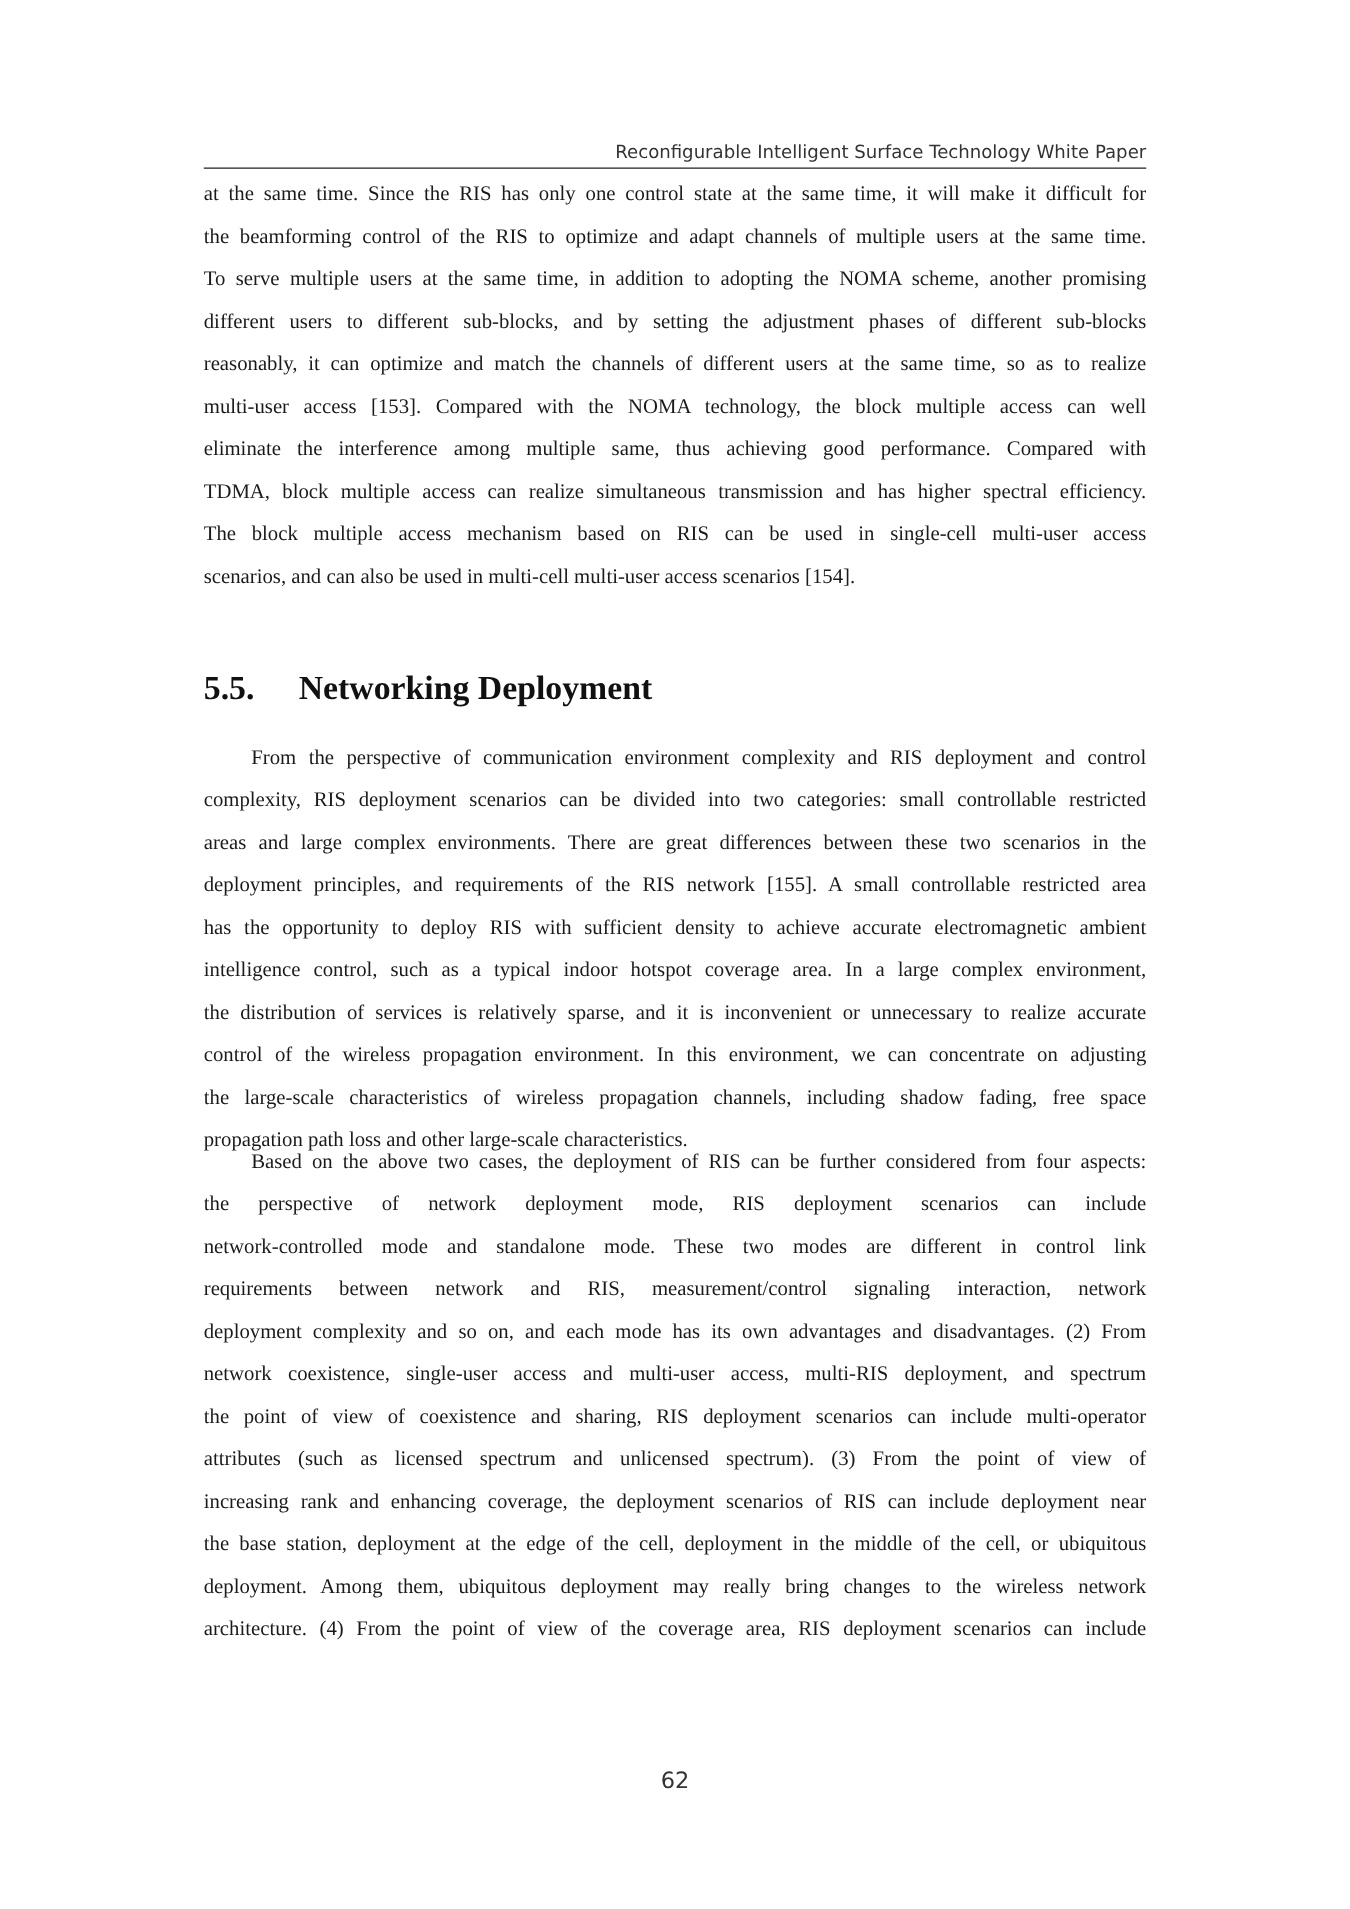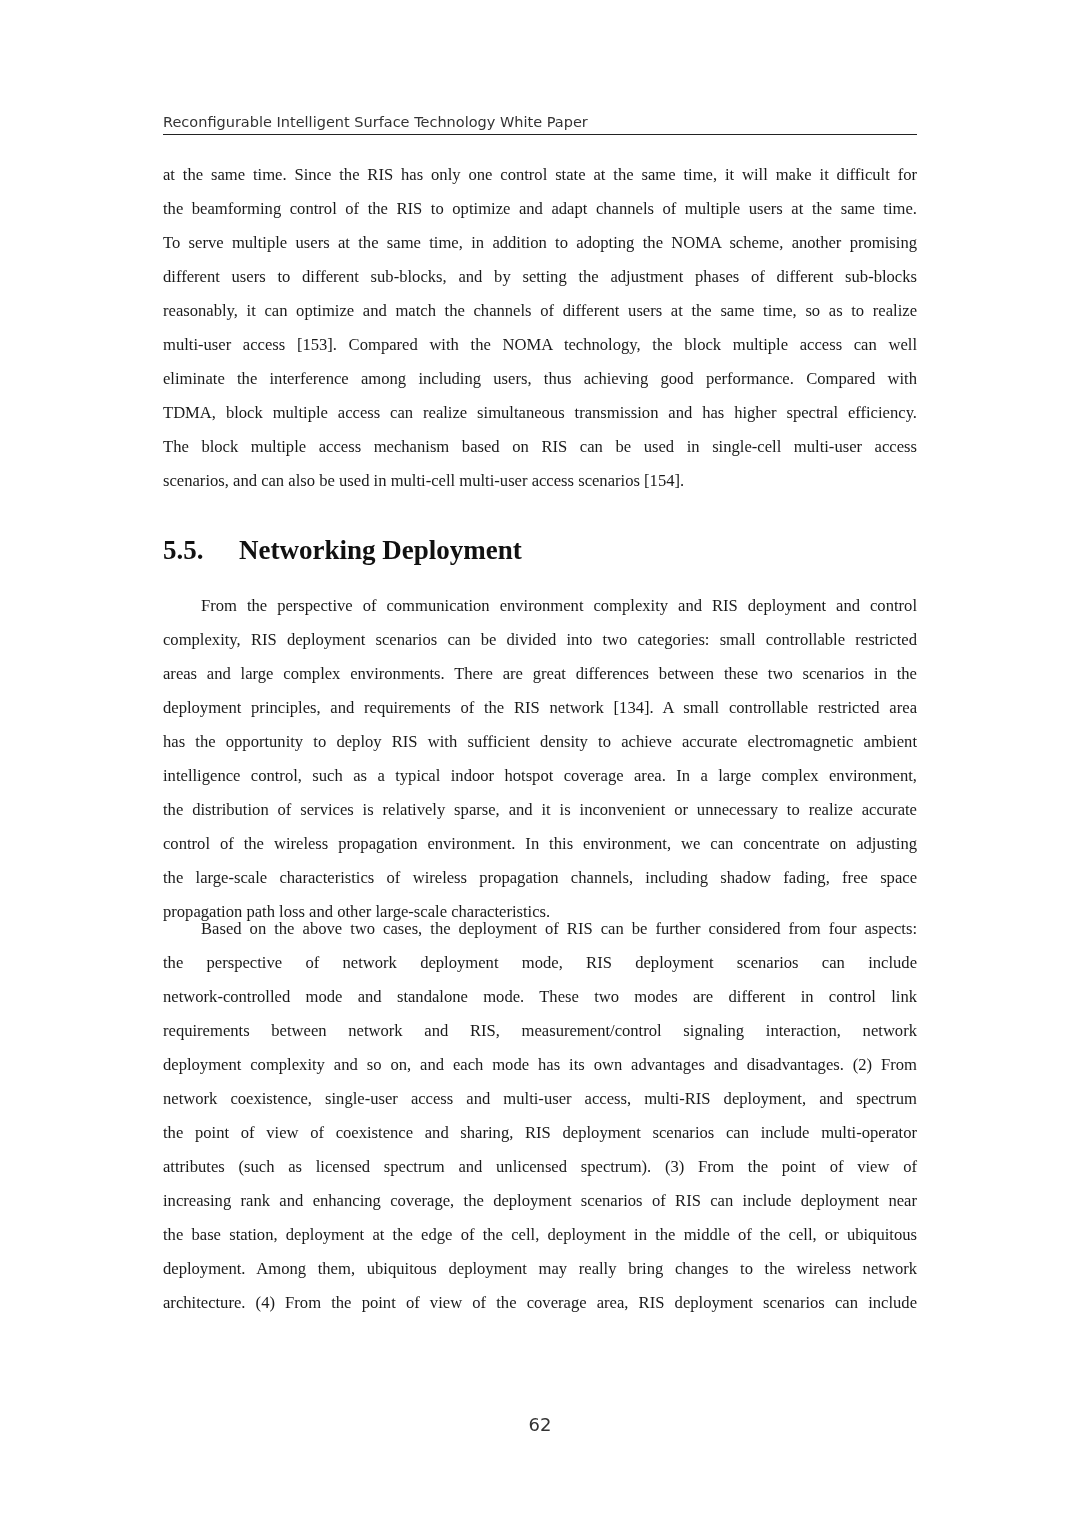--- a/index.html
+++ b/index.html
@@ -13,21 +13,21 @@
       position: relative;
       overflow: hidden;
       color: #1a1a1a;
     }
     .page-header {
       position: absolute;
       left: 163px;
       top: 110px;
       width: 754px;
       height: 26px;
-      text-align: left;
+      text-align: right;
       font-family: "DejaVu Sans", sans-serif;
       font-size: 14.5px;
       color: #333333;
       line-height: 24px;
     }
     .header-rule {
       position: absolute;
       left: 163px;
       top: 134px;
       width: 754px;
@@ -87,45 +87,45 @@
       font-size: 18px;
       color: #333333;
     }
   </style>
 </head>
 <body>
 
 <div class="page-header">Reconfigurable Intelligent Surface Technology White Paper</div>
 <div class="header-rule"></div>
 
-<div class="body-text" style="top:138px;margin-top:20px;">
+<div class="body-text" style="top:138px;">
   <p class="para">
     <span class="line">at the same time. Since the RIS has only one control state at the same time, it will make it difficult for</span>
     <span class="line">the beamforming control of the RIS to optimize and adapt channels of multiple users at the same time.</span>
     <span class="line">To serve multiple users at the same time, in addition to adopting the NOMA scheme, another promising</span>
     <span class="line">different users to different sub-blocks, and by setting the adjustment phases of different sub-blocks</span>
     <span class="line">reasonably, it can optimize and match the channels of different users at the same time, so as to realize</span>
     <span class="line">multi-user access [153]. Compared with the NOMA technology, the block multiple access can well</span>
-    <span class="line">eliminate the interference among including users, thus achieving good performance. Compared with</span>
+    <span class="line">eliminate the interference among multiple same, thus achieving good performance. Compared with</span>
     <span class="line">TDMA, block multiple access can realize simultaneous transmission and has higher spectral efficiency.</span>
     <span class="line">The block multiple access mechanism based on RIS can be used in single-cell multi-user access</span>
     <span class="line last">scenarios, and can also be used in multi-cell multi-user access scenarios [154].</span>
   </p>
 </div>
 
 <h2 class="section-heading">
   <span class="num">5.5.</span><span>Networking Deployment</span>
 </h2>
 
 <div class="body-text" style="top:589px;">
   <p class="para">
     <span class="line indent">From the perspective of communication environment complexity and RIS deployment and control</span>
     <span class="line">complexity, RIS deployment scenarios can be divided into two categories: small controllable restricted</span>
     <span class="line">areas and large complex environments. There are great differences between these two scenarios in the</span>
-    <span class="line">deployment principles, and requirements of the RIS network [134]. A small controllable restricted area</span>
+    <span class="line">deployment principles, and requirements of the RIS network [155]. A small controllable restricted area</span>
     <span class="line">has the opportunity to deploy RIS with sufficient density to achieve accurate electromagnetic ambient</span>
     <span class="line">intelligence control, such as a typical indoor hotspot coverage area. In a large complex environment,</span>
     <span class="line">the distribution of services is relatively sparse, and it is inconvenient or unnecessary to realize accurate</span>
     <span class="line">control of the wireless propagation environment. In this environment, we can concentrate on adjusting</span>
     <span class="line">the large-scale characteristics of wireless propagation channels, including shadow fading, free space</span>
     <span class="line last">propagation path loss and other large-scale characteristics.</span>
   </p>
 </div>
 
 <div class="body-text" style="top:912px;">

